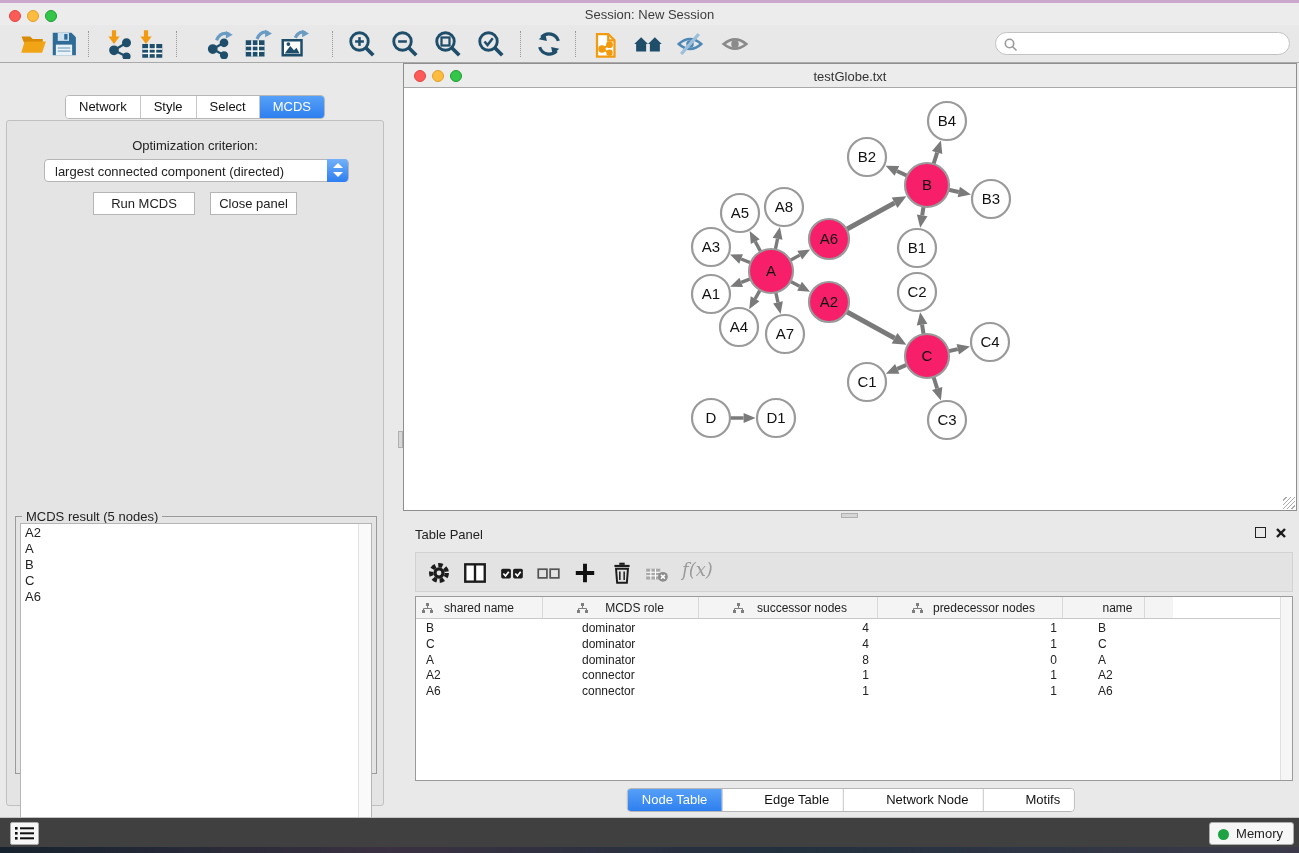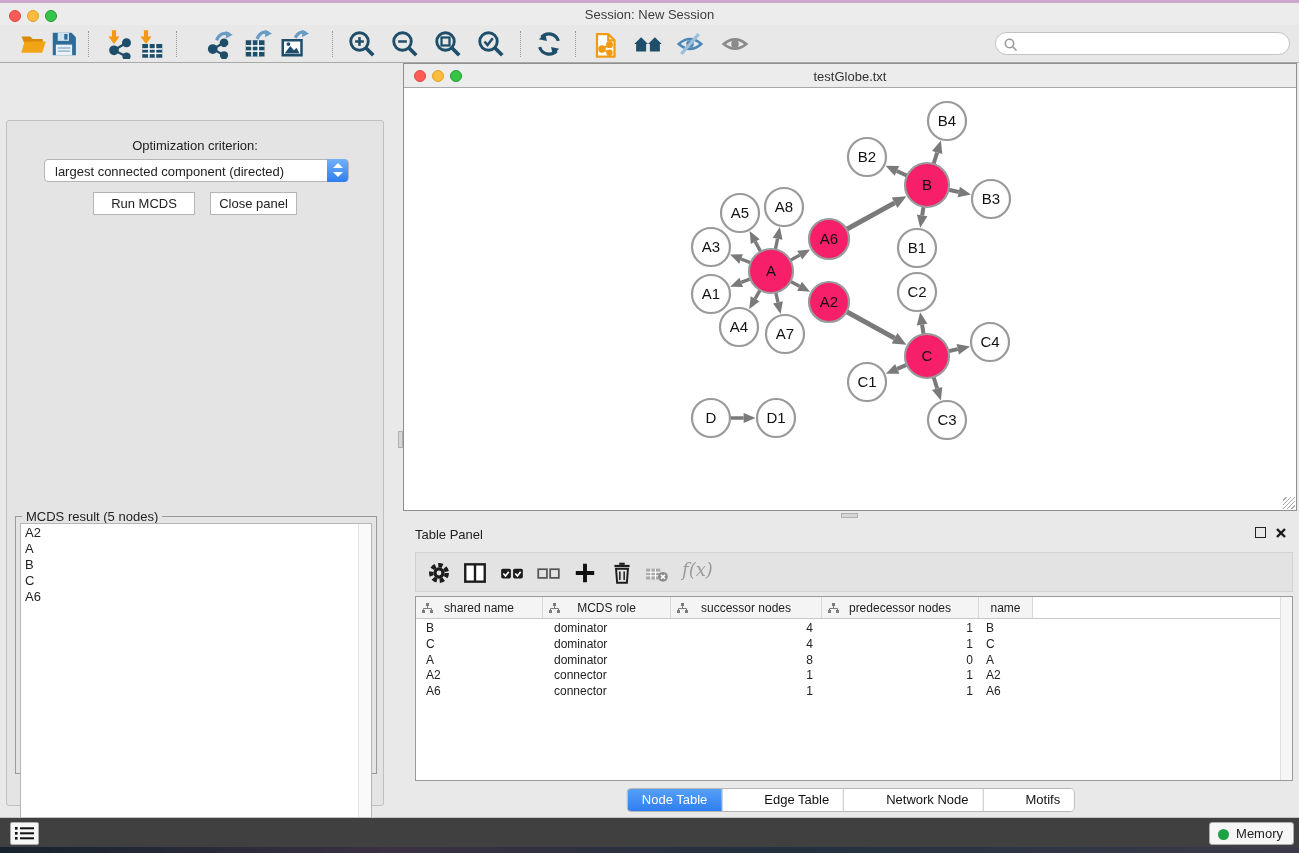--- a/index.html
+++ b/index.html
@@ -79,21 +79,21 @@
 
   
   #table-panel { left:403px; top:520px; width:896px; height:293px; background:#e9e9e9; }
   #tp-title { position:absolute; left:12px; top:7px; }
   #tp-toolbar { position:absolute; left:12px; top:32px; width:878px; height:40px; background:#e3e3e3; border:1px solid #d2d2d2; }
   #tp-toolbar .tbi { top:7px; width:26px; height:26px; }
   #fx-label { position:absolute; left:266px; top:6px; font-family:"DejaVu Serif","Liberation Serif",serif;
       font-style:italic; font-size:18px; color:#9b9b9b; }
 
   #node-table { position:absolute; left:12px; top:76px; width:878px; height:185px; background:#fff; border:1px solid #9a9a9a; }
-  .tgrid { display:grid; grid-template-columns:127px 128px 151px 157px 54px 1fr; }
+  .tgrid { display:grid; grid-template-columns:127px 128px 151px 157px 54px 1fr;gap:28px; }
   #nt-header { position:absolute; left:0; top:0; width:864px; height:22px; background:#f4f4f4; border-bottom:1px solid #c9c9c9; }
   #nt-header .hcell { position:relative; text-align:center; padding-top:4px; border-right:1px solid #d8d8d8;
       font-size:12px; color:#222; white-space:nowrap; overflow:hidden; }
   #nt-header .hcell:last-child { border-right:none; background:#fff; }
   #nt-header .hcell svg { position:absolute; left:6px; top:6px; }
   #nt-rows { position:absolute; left:0; top:23px; width:864px; }
   .trow { height:15.8px; font-size:12px; }
   .trow span { padding-top:1px; white-space:nowrap; overflow:hidden; }
   .trow .c0 { padding-left:10px; }
   .trow .c1 { padding-left:11px; }
@@ -261,20 +261,26 @@
 
     <div id="search-field" title="">
       <svg width="16" height="16" viewBox="0 0 16 16">
         <circle cx="6.5" cy="6.5" r="4.2" fill="none" stroke="#9a9a9a" stroke-width="1.6"></circle>
         <line x1="9.7" y1="9.7" x2="13.5" y2="13.5" stroke="#9a9a9a" stroke-width="1.6"></line>
       </svg>
     </div>
   </div>
 
   <div class="abs" id="control-panel">
+    <div class="seg" id="cp-tabs">
+        <span class="segtab">Network</span>
+        <span class="segtab">Style</span>
+        <span class="segtab">Select</span>
+        <span class="segtab sel">MCDS</span>
+      </div>
 
     <div id="cp-body">
       <div id="opt-label">Optimization criterion:</div>
       <div id="criterion-select">
         <span class="val">largest connected component (directed)</span>
         <span class="cap">
           <span class="chev-up"></span>
             <span class="chev-down"></span>
         </span>
       </div>

